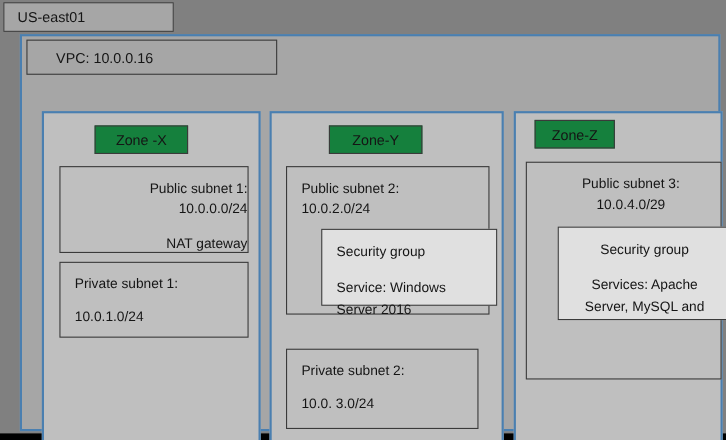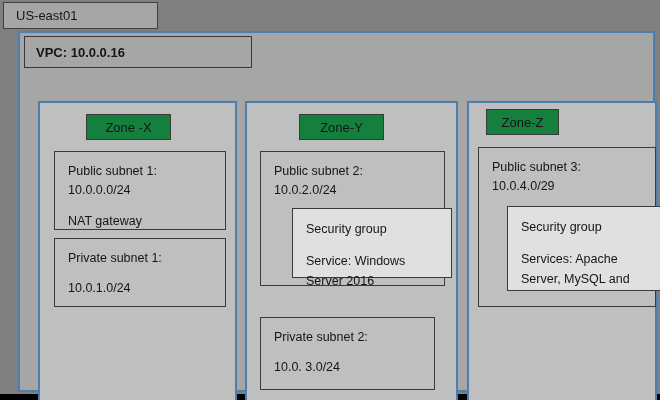--- a/index.html
+++ b/index.html
@@ -24,22 +24,22 @@
   }
 
   
   .vpc {
     position:absolute; left:18px; top:31px; width:637px; height:361px;
     background:#a6a6a6; border:2px solid #4a7fb0; box-sizing:border-box;
   }
   .vpc-label {
     position:absolute; left:4px; top:3px; width:228px; height:32px;
     background:#a6a6a6; border:1px solid #3a3a3a;
-    display:flex; align-items:center; padding-left:11px;
-    font-size:13px; color:#151515; box-sizing:border-box;font-weight:bold;
+    display:flex; align-items:center; padding-left:26px;
+    font-size:13px; color:#151515; box-sizing:border-box;
   }
 
   
   .zone {
     position:absolute; background:#bfbfbf;
     border:2px solid #4a7fb0; box-sizing:border-box;
   }
   .zone-x { left:18px; top:68px; width:199px; height:314px; }
   .zone-y { left:225px; top:68px; width:213px; height:314px; }
   .zone-z { left:447px; top:68px; width:190px; height:314px; }
@@ -65,30 +65,30 @@
 
   
   .secgroup {
     position:absolute; background:#e0e0e0; border:1px solid #3a3a3a;
     box-sizing:border-box; padding:11px 10px 0 13px;
     font-size:12.5px; color:#151515; line-height:1.55;margin-left:18px;
   }
   .secgroup .gap { height:13px; }
 
   
-  .sx-pub  { left:14px; top:48px;  width:172px; height:79px; }
+  .sx-pub  { left:14px; top:48px;  width:172px; height:79px;text-align:right; }
   .sx-priv { left:14px; top:135px; width:172px; height:69px; }
 
   
   .sy-pub  { left:13px; top:48px;  width:185px; height:135px; }
   .sy-sg   { left:13px; top:56px;  width:160px; height:70px; }
   .sy-priv { left:13px; top:214px; width:175px; height:73px; }
 
   
-  .sz-pub  { left:9px;  top:44px;  width:178px; height:160px; }
+  .sz-pub  { left:9px;  top:44px;  width:178px; height:198px;text-align:center; }
   .sz-sg   { left:10px; top:58px;  width:155px; height:85px; }
 </style>
 </head>
 <body>
 
 <div id="canvas">
 
   <div class="region">
 
     <div class="region-label">US-east01</div>

